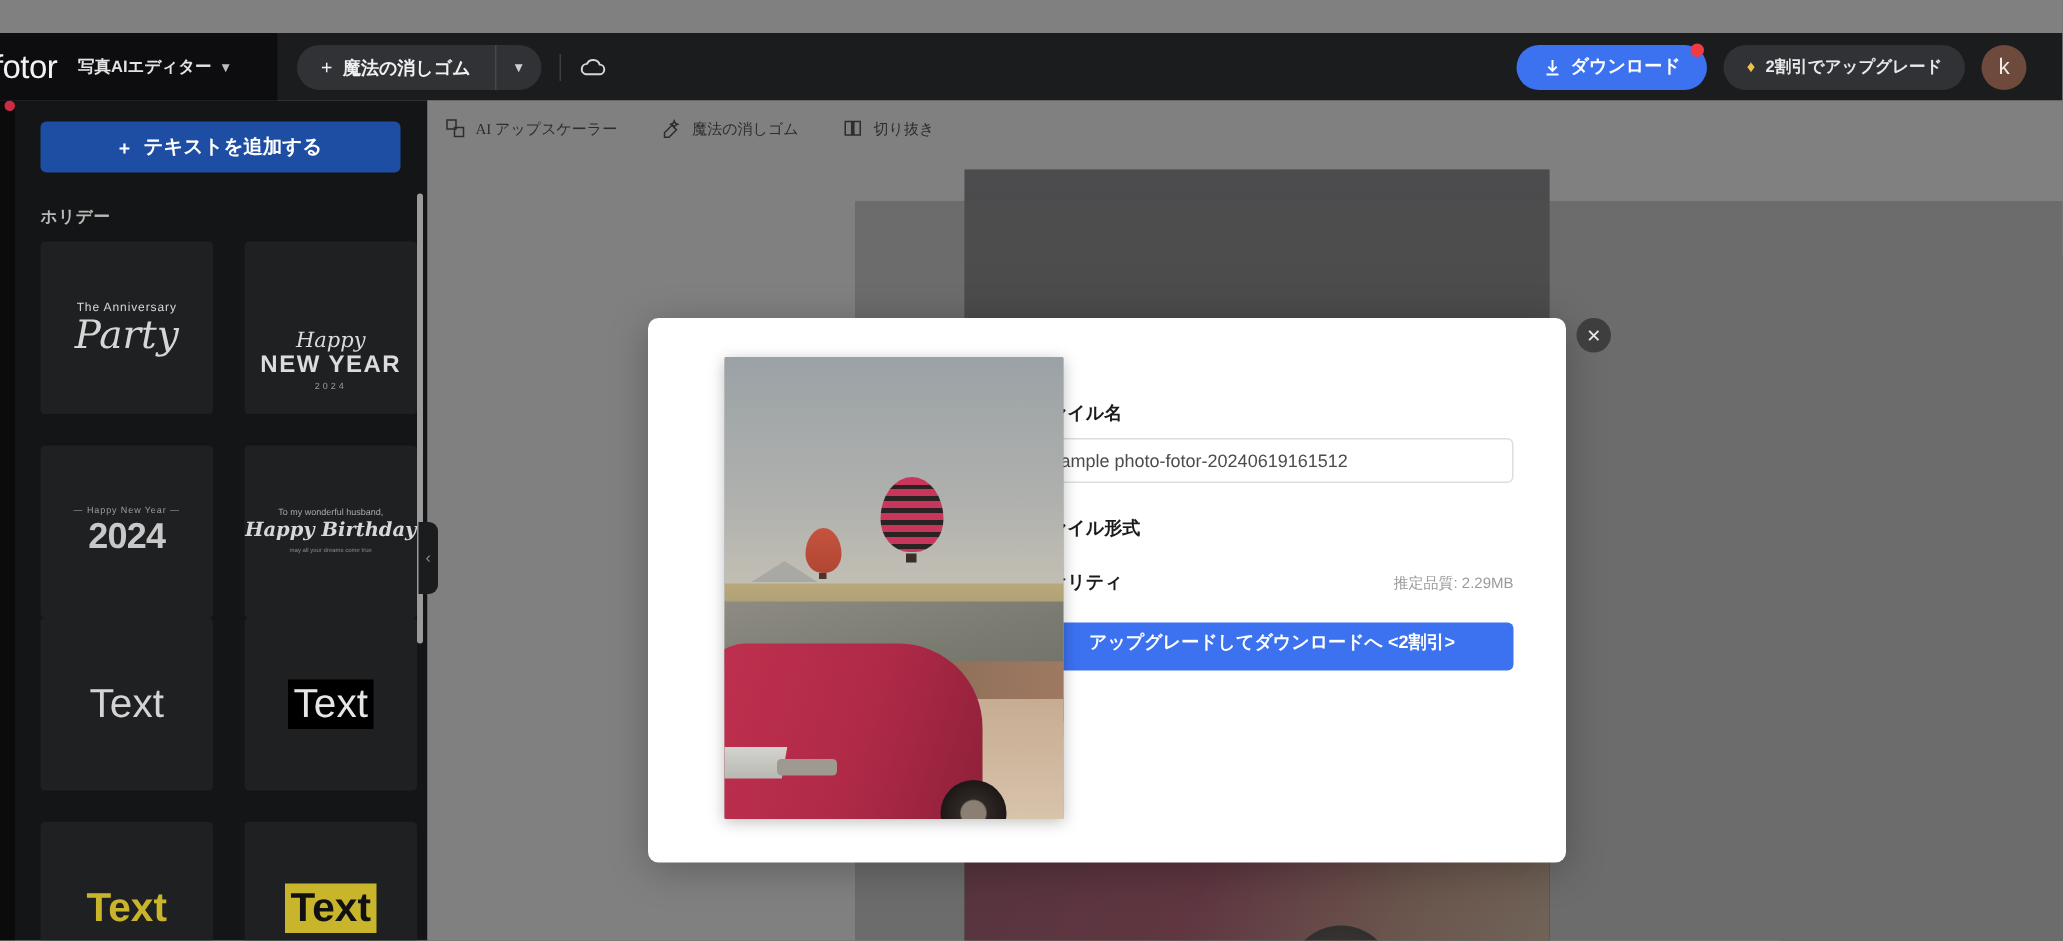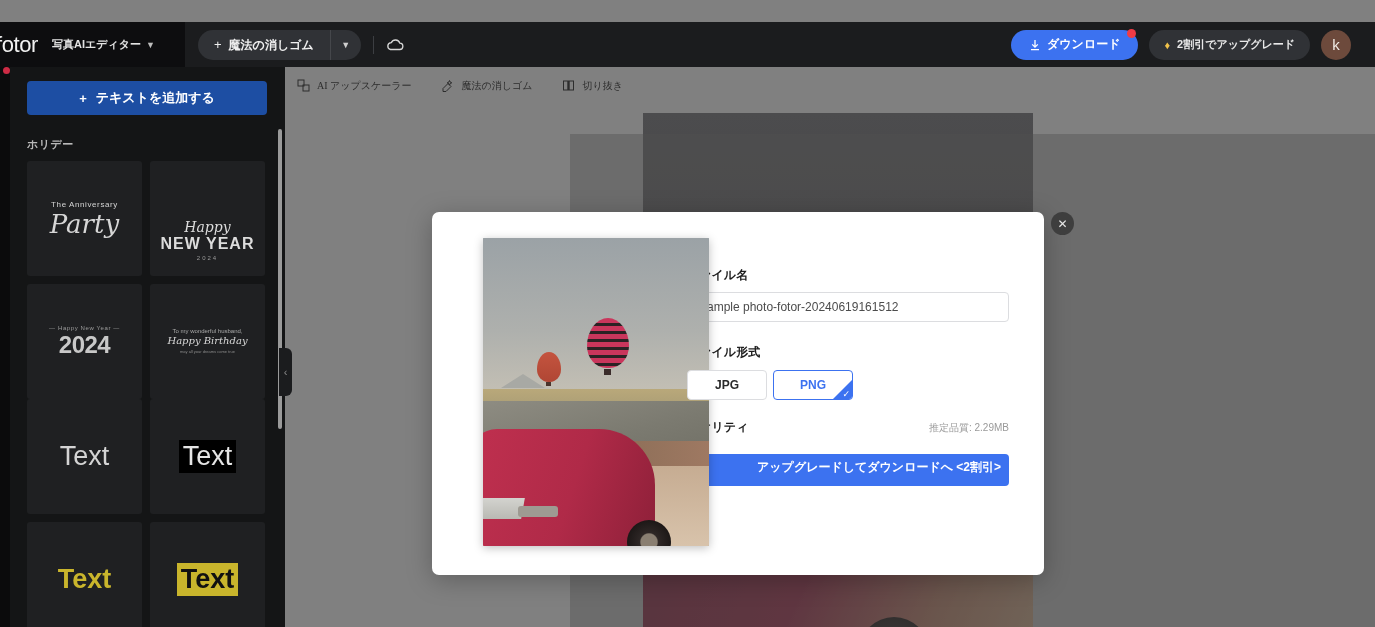--- a/index.html
+++ b/index.html
@@ -117,40 +117,40 @@
     margin: 14px 18px 0 17px; height: 34px; background: #1d4ea3;
     border-radius: 4px; color: #fff; font-size: 13px; font-weight: bold;
     display: flex; align-items: center; justify-content: center; gap: 9px;
   }
   .section-label {
     margin: 22px 0 9px 17px; color: #b9b9b9;
     font-size: 11px; font-weight: bold; letter-spacing: .5px;
   }
   .tpl-grid {
     display: grid; grid-template-columns: 115px 115px;
-    gap: 8px; margin-left: 17px;
+    gap: 21px; margin-left: 17px;
   }
   .tpl-card {
     height: 115px; background: #1f2022; border-radius: 3px;
     display: flex; align-items: center; justify-content: center;
     overflow: hidden; position: relative;
   }
   .t-anniv { text-align: center; color: #d6d6d6; line-height: 1; }
   .t-anniv .s1 { font-size: 8px; letter-spacing: .6px; display:block; margin-bottom:2px; }
   .t-anniv .s2 { font-size: 26px; font-style: italic; font-family: "DejaVu Serif", serif; }
   .t-ny { text-align: center; color: #dcdcdc; line-height: 1.1; margin-top: 44px; }
   .t-ny .s1 { font-size: 14px; font-style: italic; font-family: "DejaVu Serif", serif; display:block; }
   .t-ny .s2 { font-size: 16px; font-weight: bold; letter-spacing: 1px; display:block; }
   .t-ny .s3 { font-size: 6px; letter-spacing: 2px; color: #9a9a9a; display:block; margin-top:2px; }
   .t-2024 { text-align: center; color: #c8c8c8; }
   .t-2024 .s1 { font-size: 6px; letter-spacing: .6px; display:block; color:#9c9c9c; }
   .t-2024 .s2 { font-size: 24px; font-weight: bold; letter-spacing: -.5px; display:block; }
   .t-bday { text-align: center; color: #d8d8d8; line-height: 1.2; }
   .t-bday .s1 { font-size: 6px; display:block; color:#a8a8a8; }
-  .t-bday .s2 { font-size: 10px; font-style: italic; font-family: "DejaVu Serif", serif; display:block; }
+  .t-bday .s2 { font-size: 13px; font-style: italic; font-family: "DejaVu Serif", serif; display:block;font-weight:bold; }
   .t-bday .s3 { font-size: 4px; display:block; color:#8a8a8a; margin-top:3px; }
   .t-plain { font-size: 27px; color: #d4d4d4; font-weight: 400; }
   .t-boxed {
     font-size: 27px; color: #e6e6e6; background: #000;
     padding: 1px 4px; font-weight: 400;
   }
   .t-yellow { font-size: 27px; color: #c9b52c; font-weight: bold; }
   .t-yellowbox {
     font-size: 27px; color: #111; background: #c9b52c;
     padding: 1px 4px; font-weight: bold;
@@ -330,21 +330,21 @@
   }
   .qual-row {
     display: flex; align-items: baseline; justify-content: space-between;
     margin-top: 19px;
   }
   .qual-label { font-size: 12px; color: #1c1c1c; font-weight: bold; }
   .qual-size { font-size: 10px; color: #9a9a9a; }
   .submit-btn {
     margin-top: 18px; width: 100%; min-height: 32px;
     background: #3c72f0; color: #fff; border-radius: 4px;
-    font-size: 12px; font-weight: bold; text-align: right;
+    font-size: 12px; font-weight: bold; text-align: center;
     padding: 5px 8px; line-height: 1.45; border: none;
   }
 
   .spacer { height: 9px; }
 </style>
 </head>
 <body>
 
 <div id="app">
 
@@ -520,30 +520,20 @@
       </div>
     </div>
 
     <div class="form-wrap">
       <div class="field-label">ファイル名</div>
       <input class="filename-input" type="text" value="Sample photo-fotor-20240619161512" style="">
 
       <div class="spacer"></div>
 
       <div class="field-label" style="margin-top:13px">ファイル形式</div>
-      <div class="fmt-row">
-        <div class="fmt-btn">
-          <span>JPG</span>
-        </div>
-        <div class="fmt-btn active">
-          <span>PNG</span>
-          <span class="fmt-check"></span>
-          <span class="fmt-tick">✓</span>
-        </div>
-      </div>
 
       <div class="qual-row">
         <span class="qual-label">クオリティ</span>
         <span class="qual-size">推定品質: 2.29MB</span>
       </div>
 
       <div class="submit-btn">アップグレードしてダウンロードへ &lt;2割引&gt;</div>
     </div>
   </div>
 

